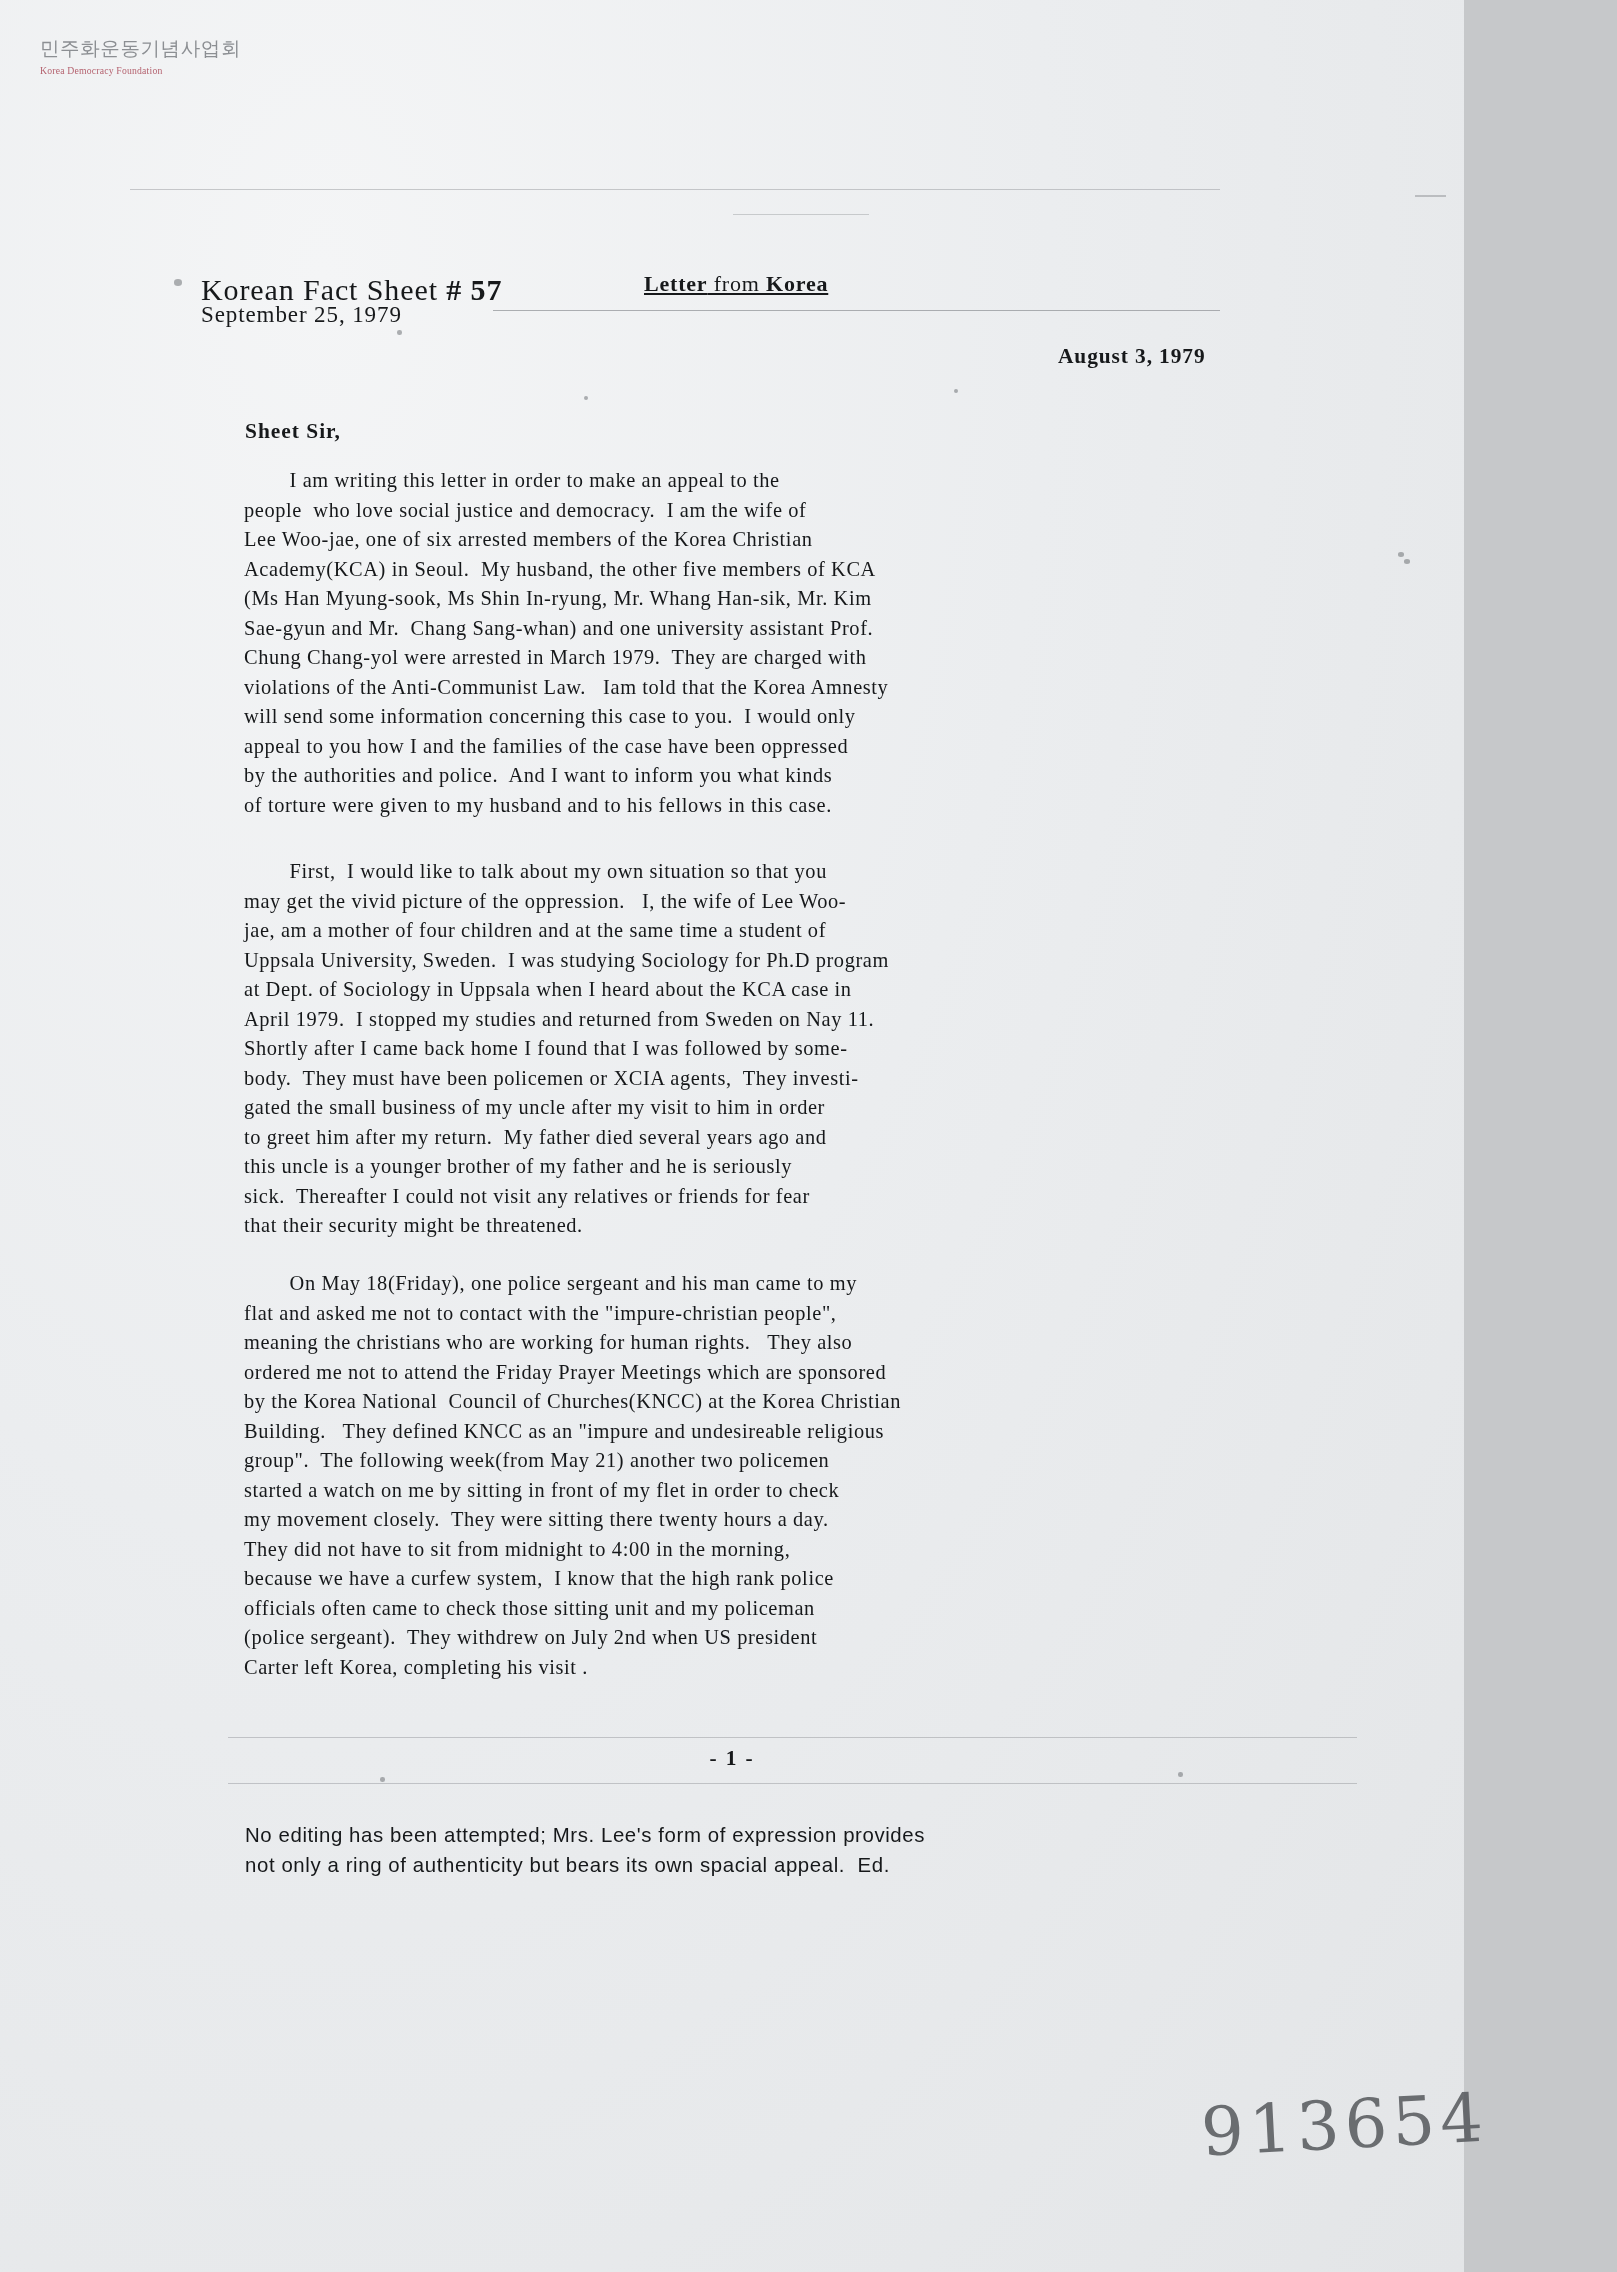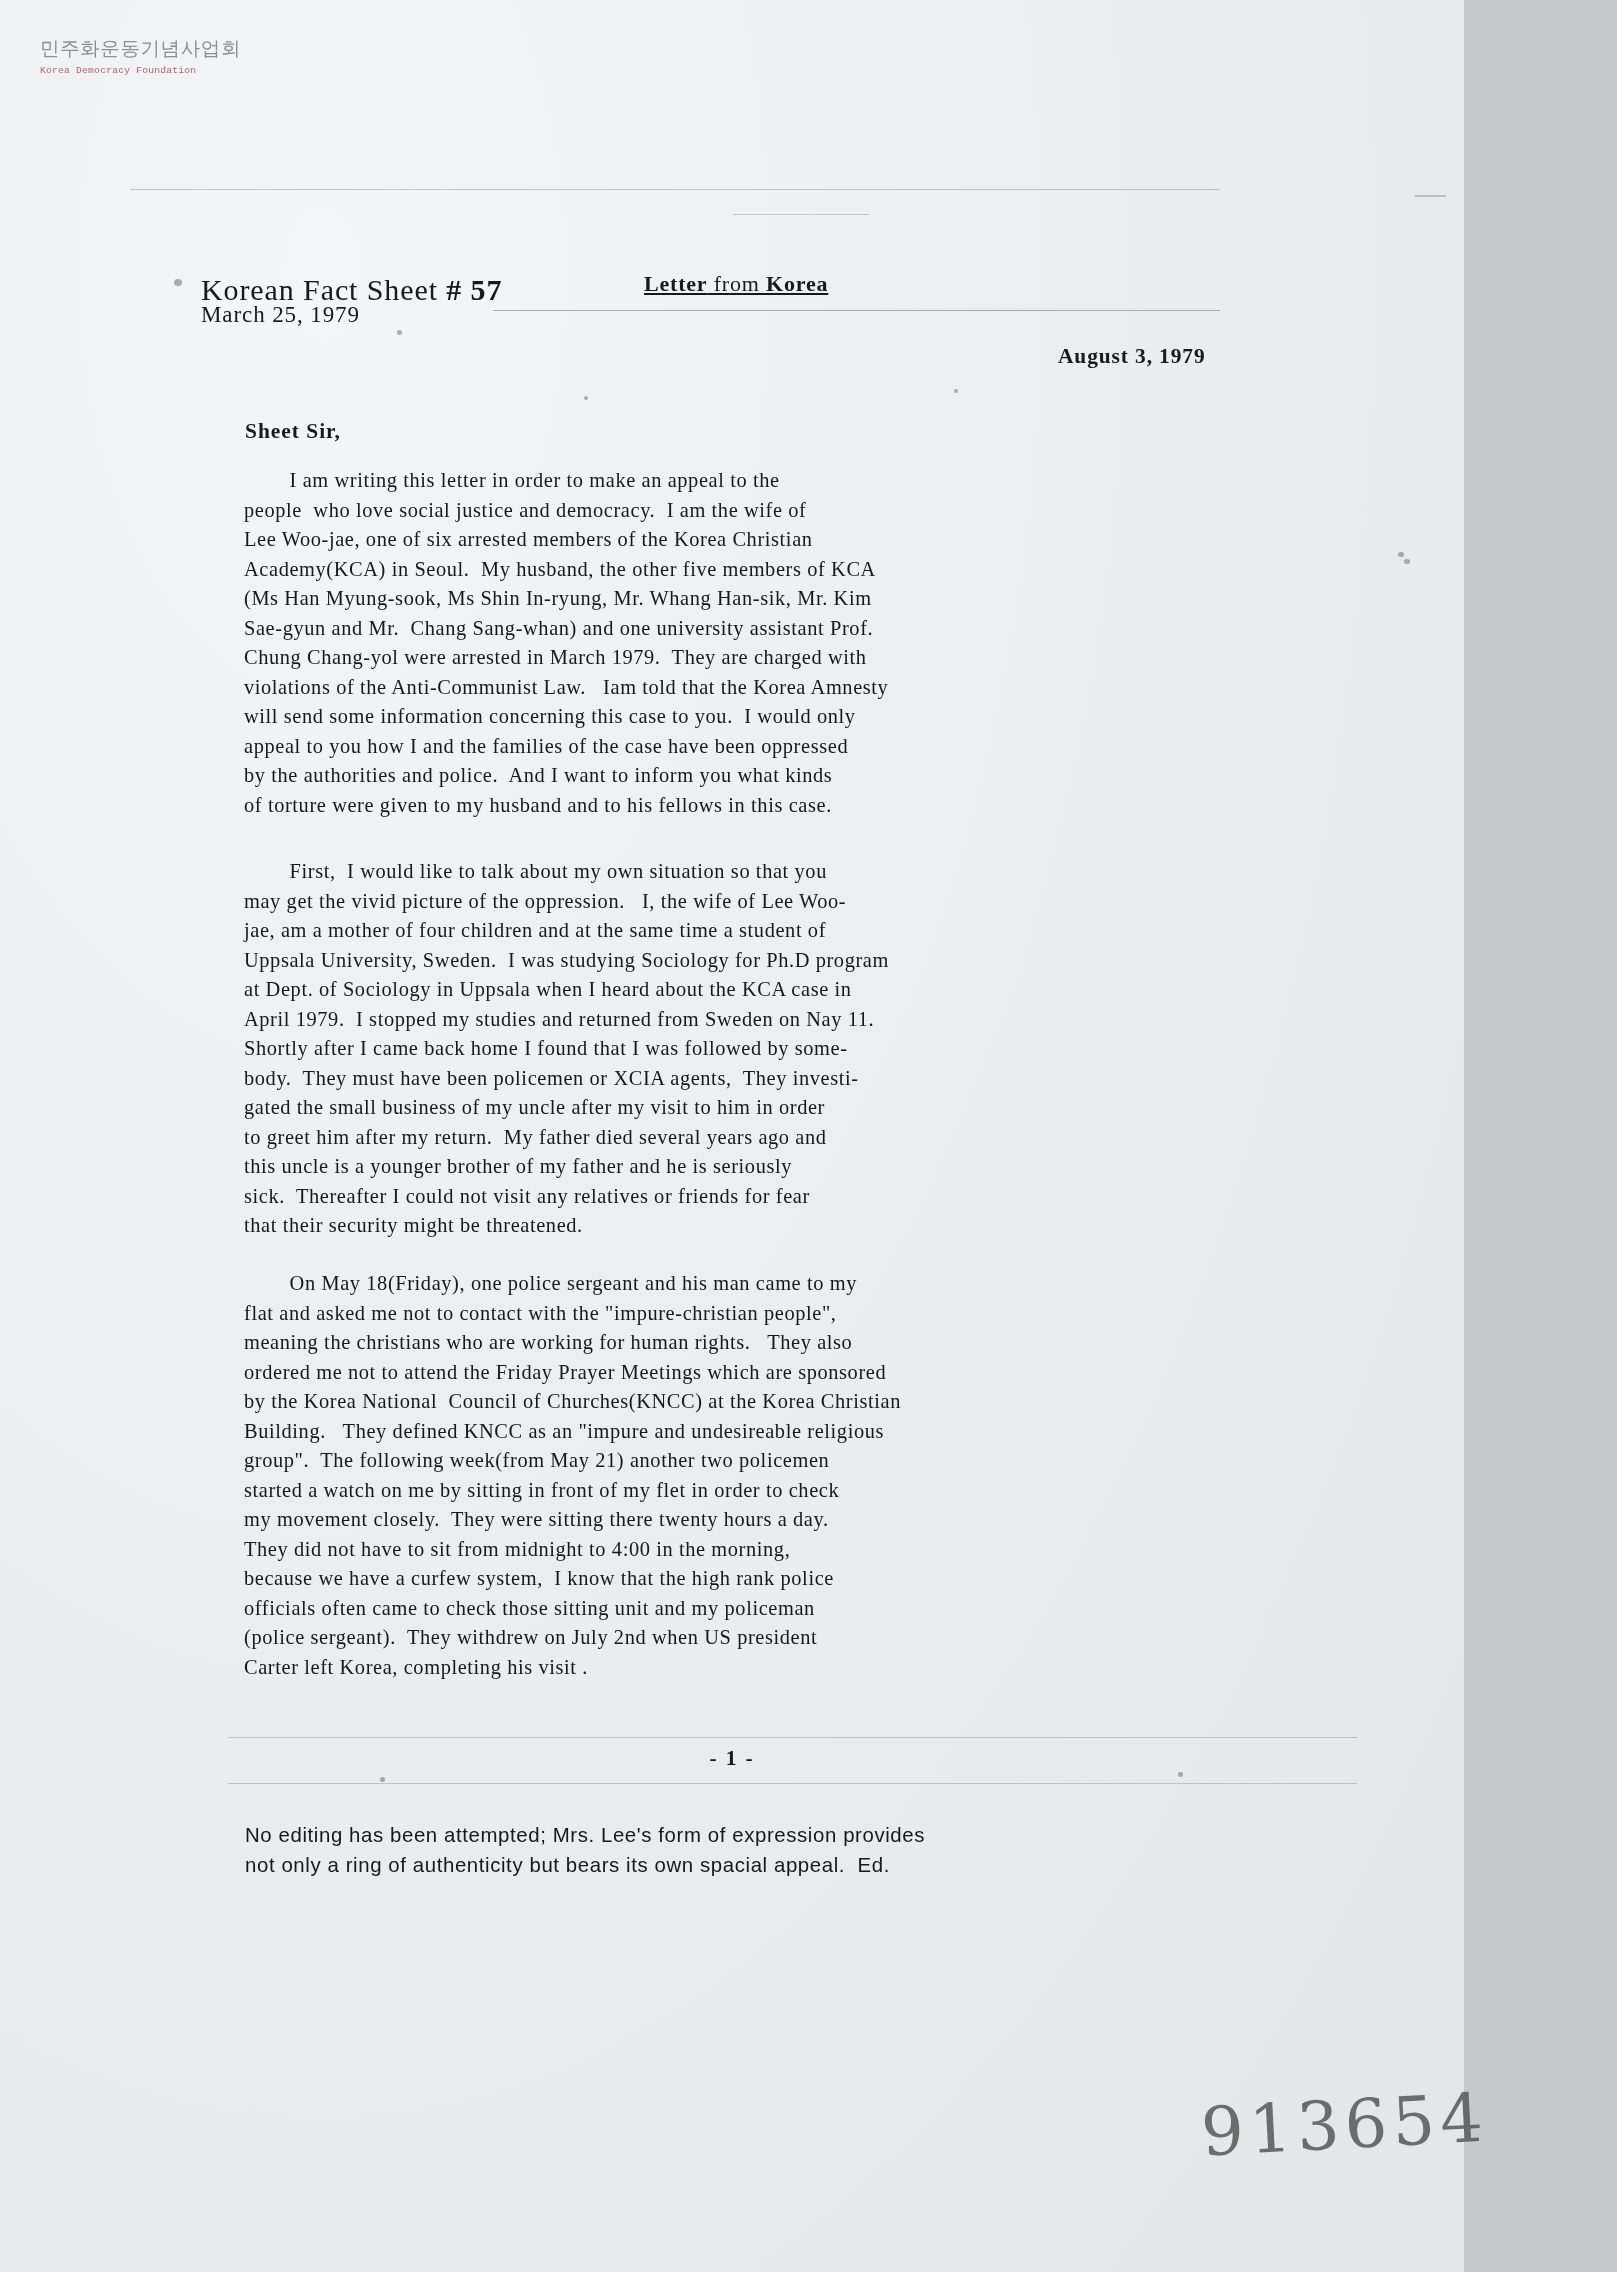--- a/index.html
+++ b/index.html
@@ -35,21 +35,21 @@
     width: 195px;
   }
   #stamp .ko {
     font-family: "DejaVu Sans", sans-serif;
     font-size: 19.5px;
     color: #8c8f93;
     letter-spacing: 0.6px;
     white-space: nowrap;
   }
   #stamp .en {
-    font-family: Liberation Mono, monospace;
+    font-family: Liberation Serif, serif;
     font-size: 9.7px;
     color: #b4616e;
     letter-spacing: 0.2px;
     margin-top: 2.6px;
     white-space: nowrap;
   }
 
   
   .rule {
     position: absolute;
@@ -169,21 +169,21 @@
     <div id="stamp">
       <div class="ko">민주화운동기념사업회</div>
       <div class="en">Korea Democracy Foundation</div>
     </div>
 
     <div class="rule" style="left:130px; top:189px; width:1090px; height:1.3px; opacity:.45;"></div>
     <div class="rule" style="left:1415px; top:195px; width:31px; height:1.9px; opacity:.5;"></div>
     <div class="rule" style="left:733px; top:214px; width:136px; height:1.3px; opacity:.4;"></div>
 
     <div class="tx" id="hdr-title"><span>Korean Fact Sheet</span> <b># 57</b></div>
-    <div class="tx" id="hdr-date">March 25, 1979</div>
+    <div class="tx" id="hdr-date">September 25, 1979</div>
 
     <div class="tx u" id="hdr-letter"><span>Letter</span><span class="light"> from </span><span>Korea</span></div>
 
     <div class="rule" style="left:493px; top:310px; width:727px; height:1.3px; opacity:.7;"></div>
 
     <div class="tx" id="aug-date">August 3, 1979</div>
 
     <div class="tx" id="salutation">Sheet Sir,</div>
 
     <div class="para" id="p1">        I am writing this letter in order to make an appeal to the

